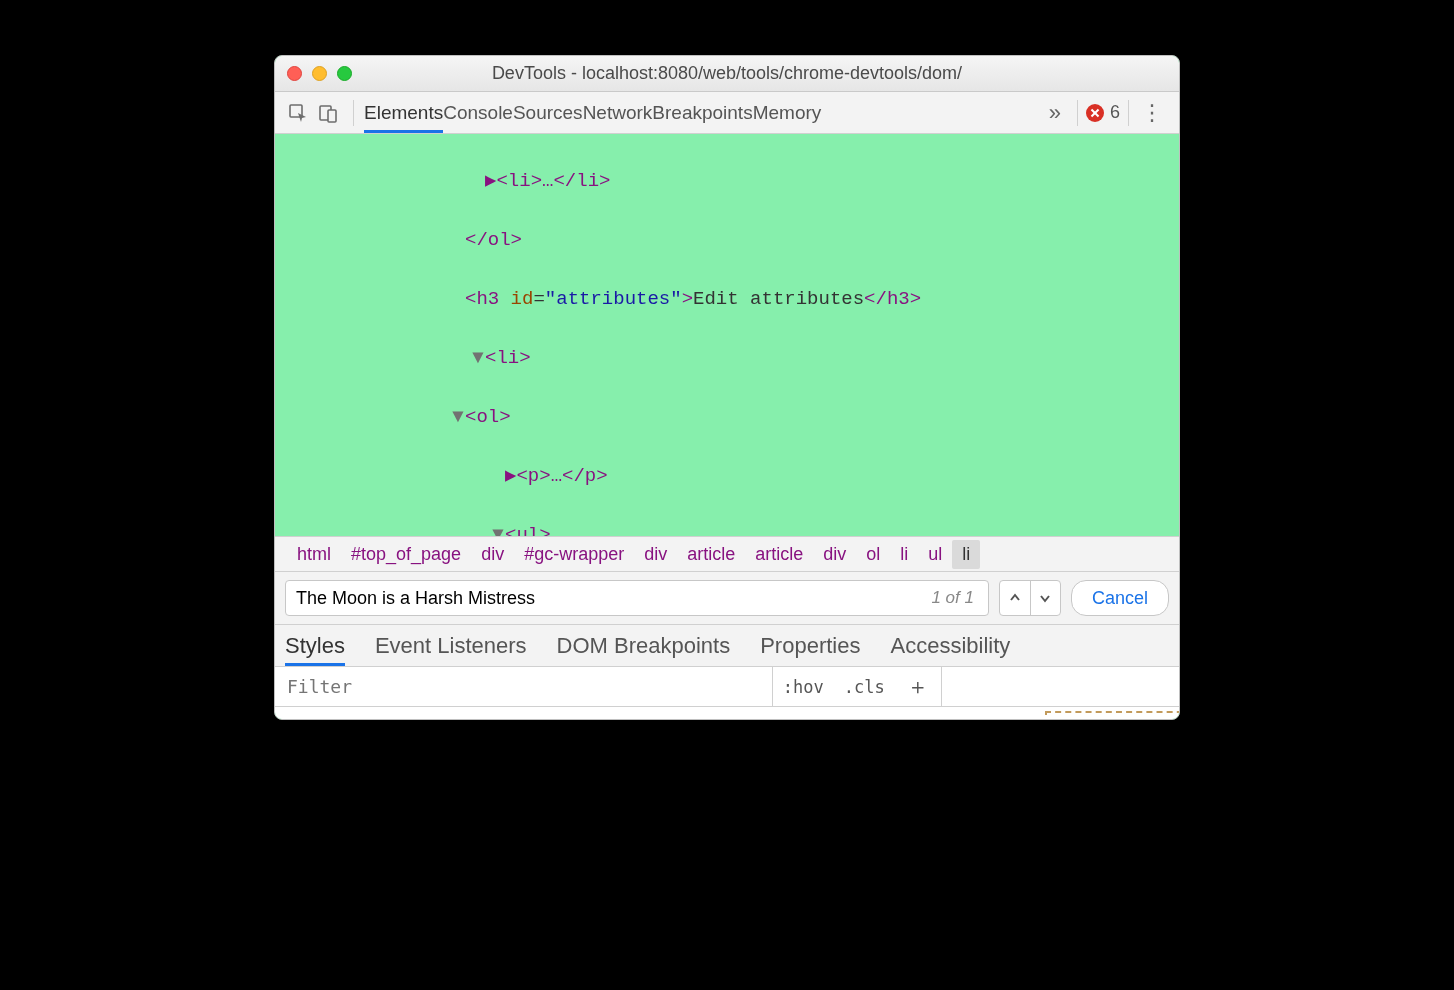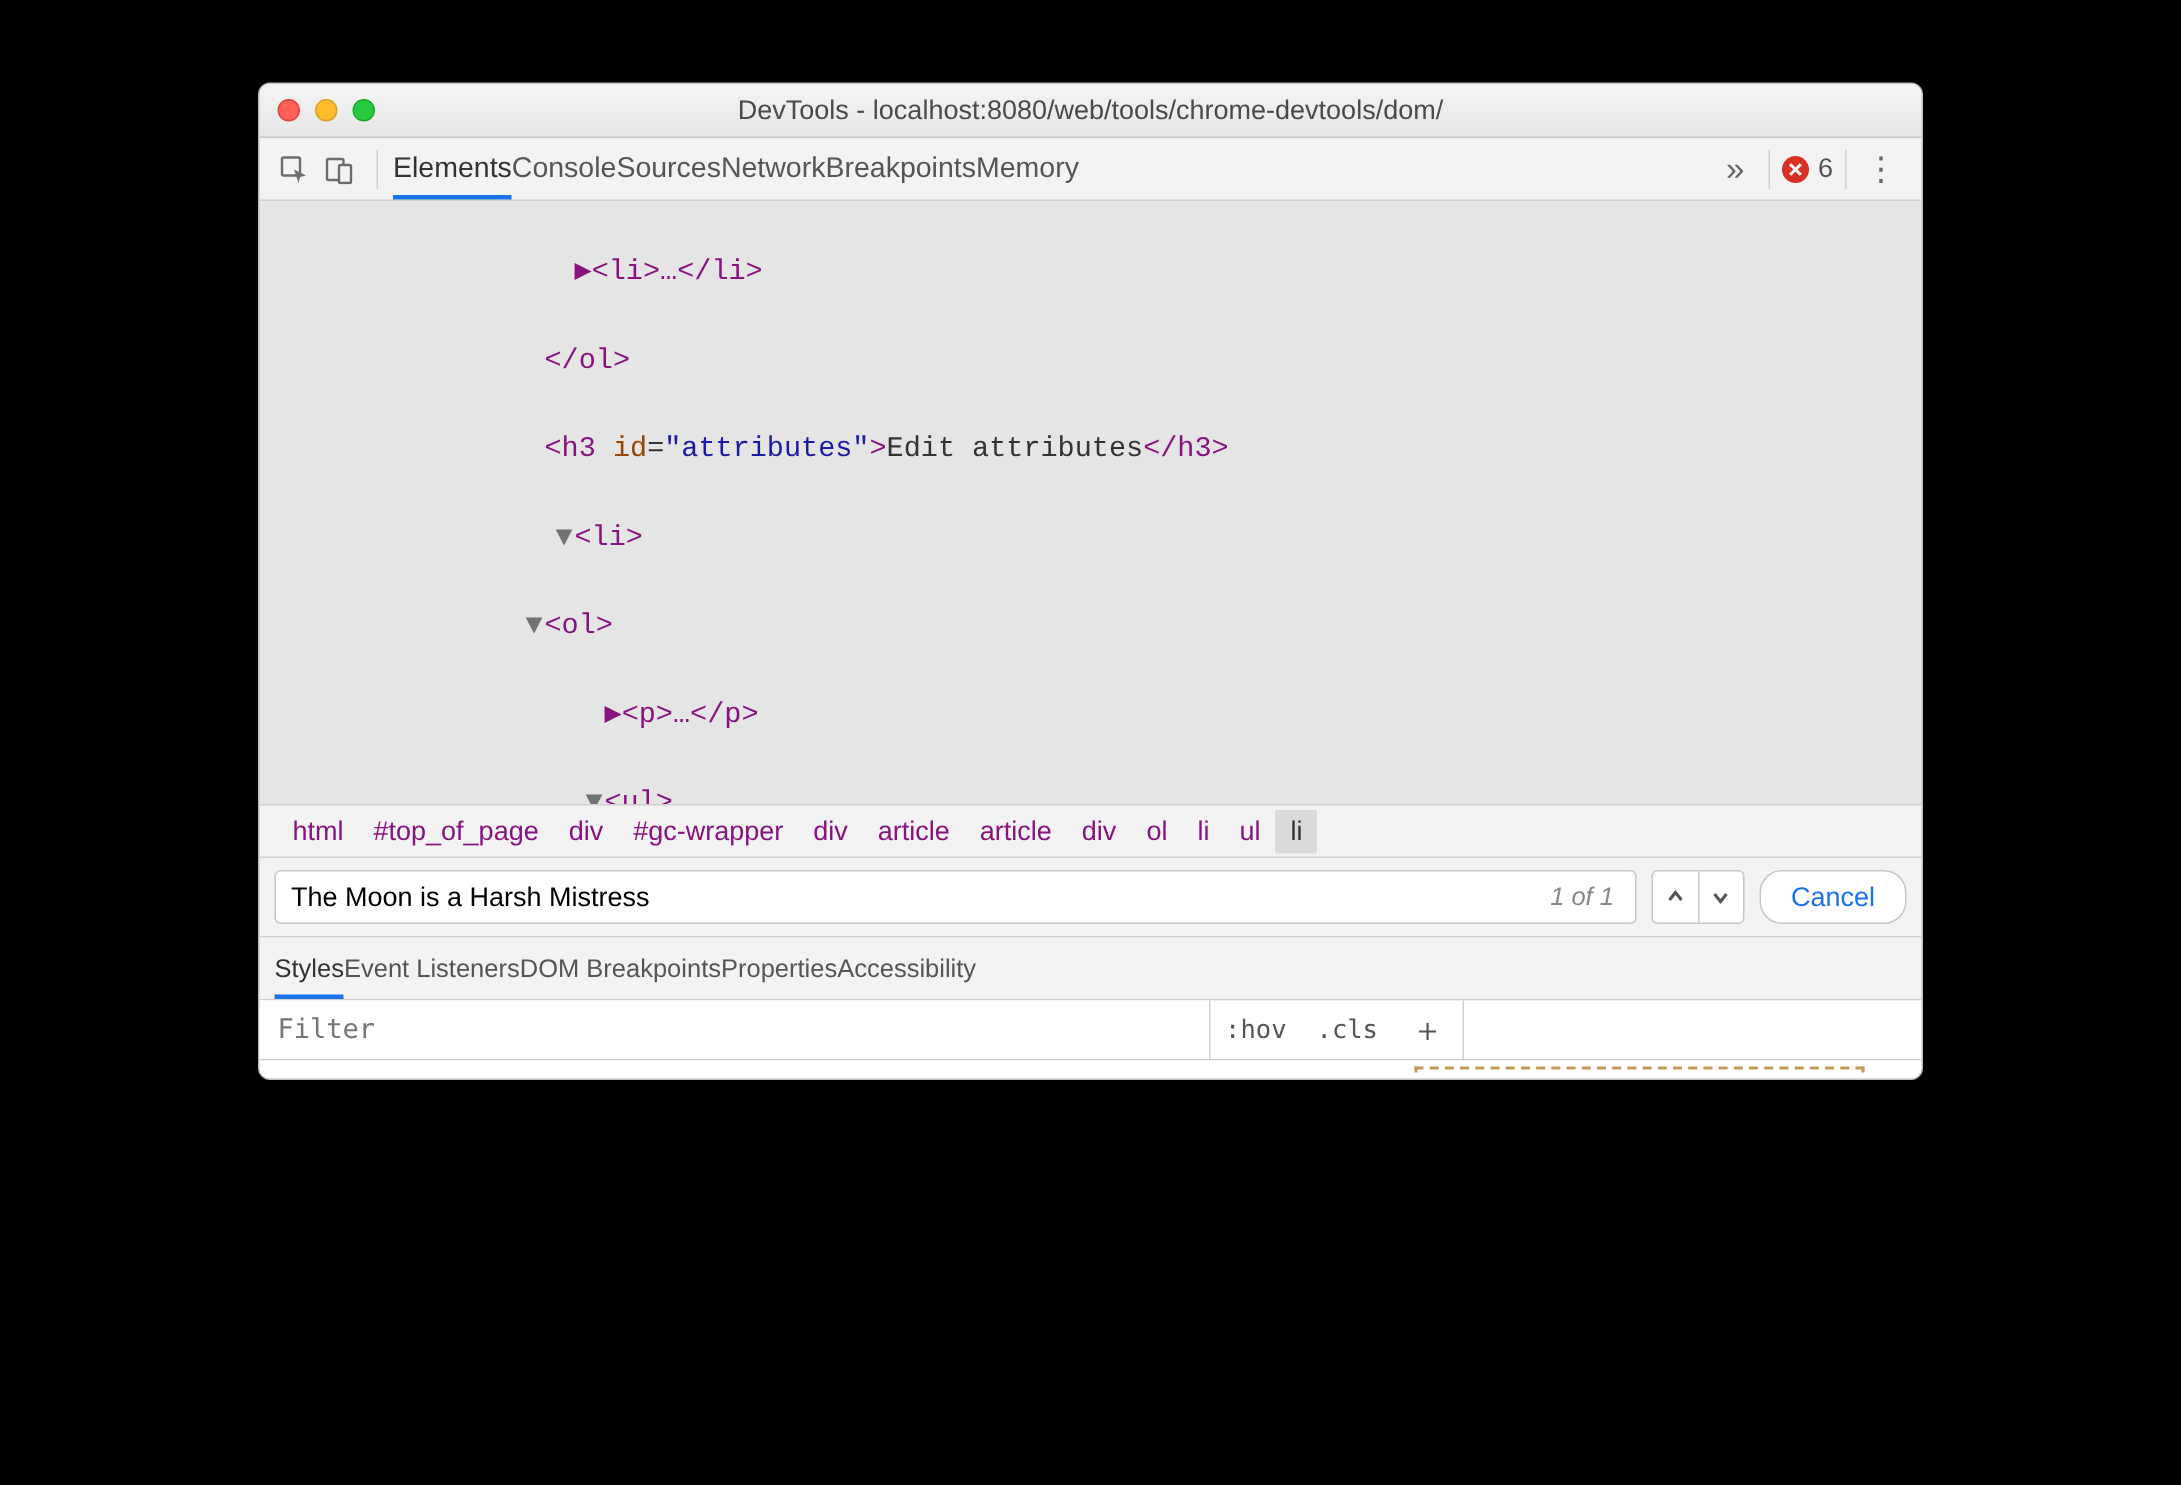--- a/index.html
+++ b/index.html
@@ -8,23 +8,23 @@
     width: 1454px;
     height: 990px;
     font-family: -apple-system, BlinkMacSystemFont, "Segoe UI", Helvetica, Arial, sans-serif;
     font-size: 18px;
     color: #333;
     display: flex;
     align-items: flex-start;
     justify-content: center;
   }
   .window {
-    width: 1110px;
+    width: 906px;
     margin-top: 55px;
-    background: #e5e5e5;
+    background: #86efac;
     border-radius: 8px;
     box-shadow: 0 20px 60px rgba(0,0,0,.6);
     overflow: hidden;
     border: 1px solid #bfbfbf;
   }
   
   .titlebar {
     height: 36px;
     background: linear-gradient(#f5f5f5, #e6e6e6);
     border-bottom: 1px solid #c9c9c9;
@@ -155,23 +155,23 @@
     height:36px; padding:0 20px;
     border:1px solid #c7c7c7; border-radius:15px;
     background:#fff; color:#1a73e8; font-size:18px;
     display:flex; align-items:center; cursor:pointer;
   }
 
   
   .subtabs {
     display:flex; align-items:center;
     height:42px;
-    padding:0 10px; 
+    padding:0 10px; gap:30px;
     border-bottom:1px solid #d0d0d0;
-    font-size:17px;
+    font-size:22px;
     background:#f3f3f3;
   }
   .subtab { color:#555; cursor:pointer; border-bottom:3px solid transparent; display:flex; align-items:center; height:100%; padding-top:3px;}
   .subtab.active { color:#333; border-bottom-color:#1a73e8;}
 
   
   .styles-toolbar {
     display:flex; align-items:stretch;
     height:40px;
     border-bottom:1px solid #d0d0d0;

